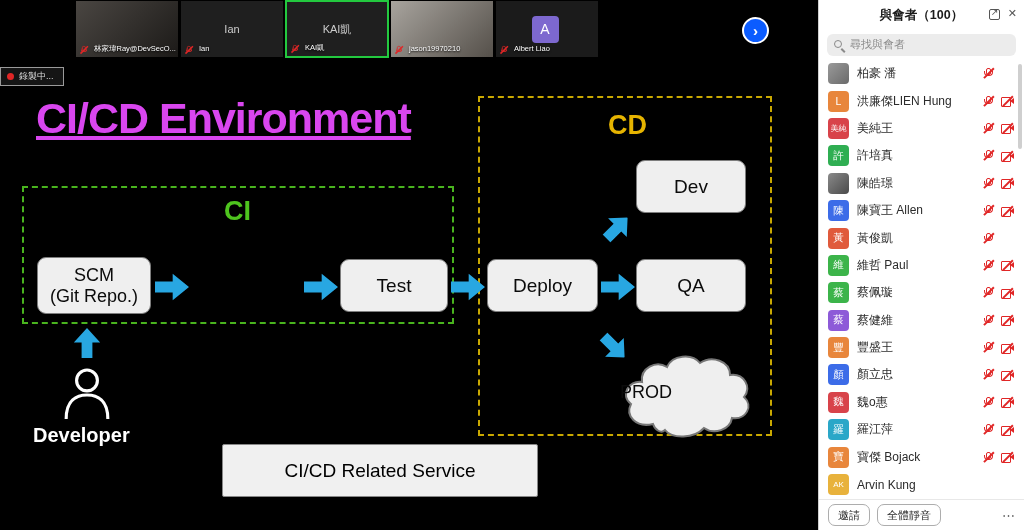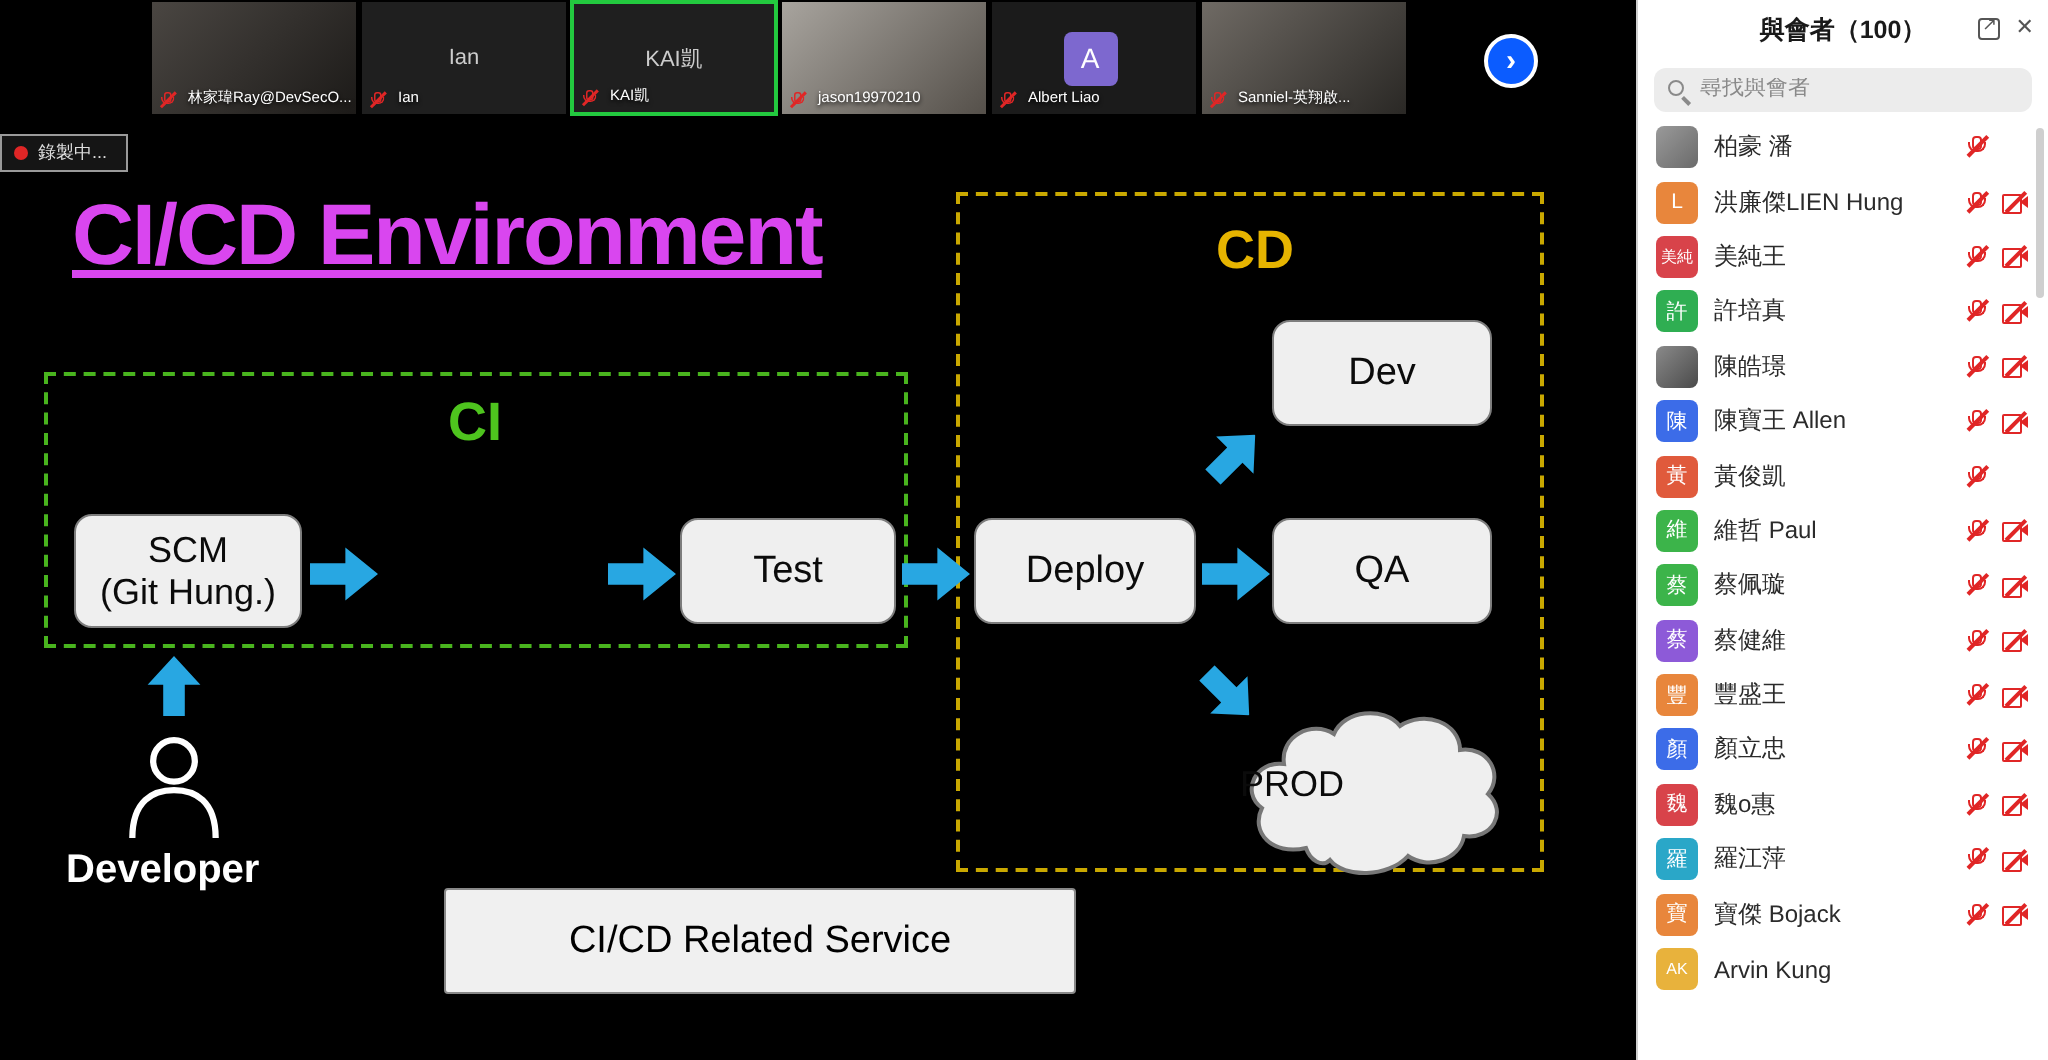--- a/index.html
+++ b/index.html
@@ -157,32 +157,20 @@
       <span class="t-name-center"></span>
     </div>
     <div class="nameplate">
       <span class="ic-mic ic-sm">
               <i class="slash"></i>
             </span>
       <span class="t-label">Albert Liao</span>
     </div>
   </div>
 
-  <div class="thumb" style="background: linear-gradient(135deg, rgb(111, 106, 100), rgb(42, 40, 37));">
-    <div class="t-center">
-
-      <span class="t-name-center"></span>
-    </div>
-    <div class="nameplate">
-      <span class="ic-mic ic-sm">
-              <i class="slash"></i>
-            </span>
-      <span class="t-label">Sanniel-英翔啟...</span>
-    </div>
-  </div>
 </div>
 
     <div id="next-btn">
       <span>›</span>
     </div>
 
     <div id="recording">
       <span class="rec-dot"></span>
       <span>錄製中...</span>
     </div>
@@ -190,21 +178,21 @@
     <div id="slide-title">CI/CD Environment</div>
 
     <div id="ci-box"></div>
     <div id="cd-box"></div>
     <div id="ci-label">CI</div>
     <div id="cd-label">CD</div>
 
     <div class="node" id="n-scm">
       <div>
         <div>SCM</div>
-        <div>(Git Hung.)</div>
+        <div>(Git Repo.)</div>
       </div>
     </div>
     <div class="node" id="n-test">Test</div>
     <div class="node" id="n-deploy">Deploy</div>
     <div class="node" id="n-dev">Dev</div>
     <div class="node" id="n-qa">QA</div>
 
     <div class="arw" id="a1"></div>
     <div class="arw" id="a2"></div>
     <div class="arw" id="a3"></div>
@@ -437,14 +425,19 @@
     <span class="avatar" style="background: rgb(232, 178, 60); font-size: 8px;">AK</span>
     <span class="pname">Arvin Kung</span>
     <span class="picons">
       <span class="ic-mic" style="visibility: hidden;"></span>
       <span class="ic-cam" style="visibility: hidden;"></span>
     </span>
   </div>
 </div>
     <div id="list-scrollbar"></div>
 
+    <div id="panel-footer">
+      <button class="fbtn">邀請</button>
+      <button class="fbtn">全體靜音</button>
+      <button id="more-btn">⋯</button>
+    </div>
   </div>
 </div>
 
 </body></html>

